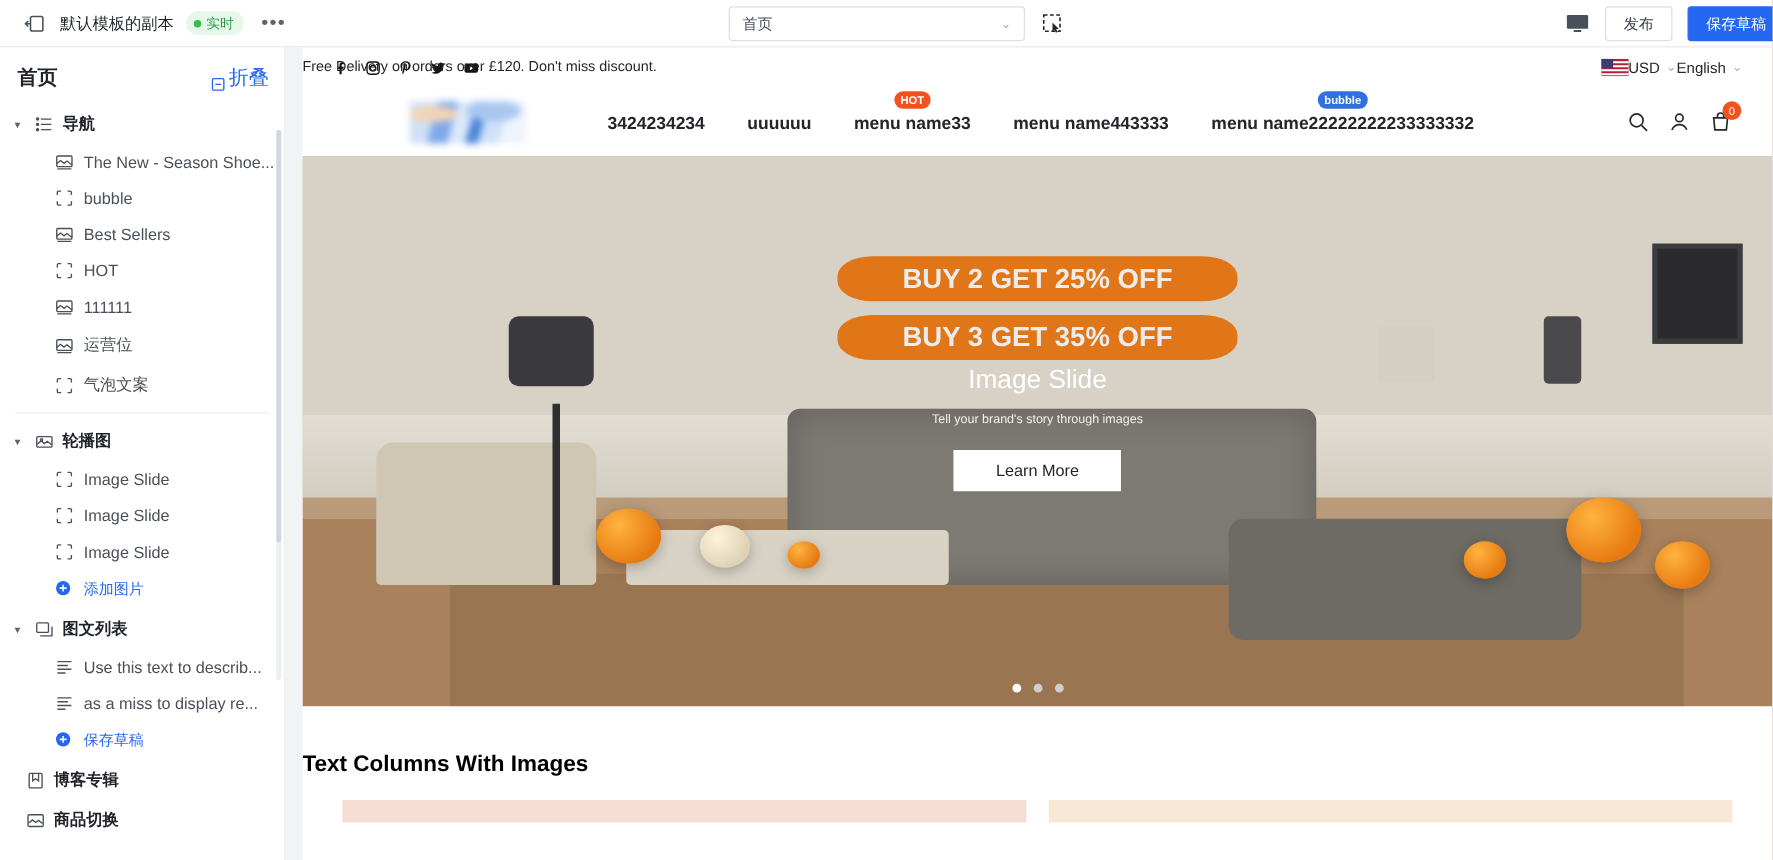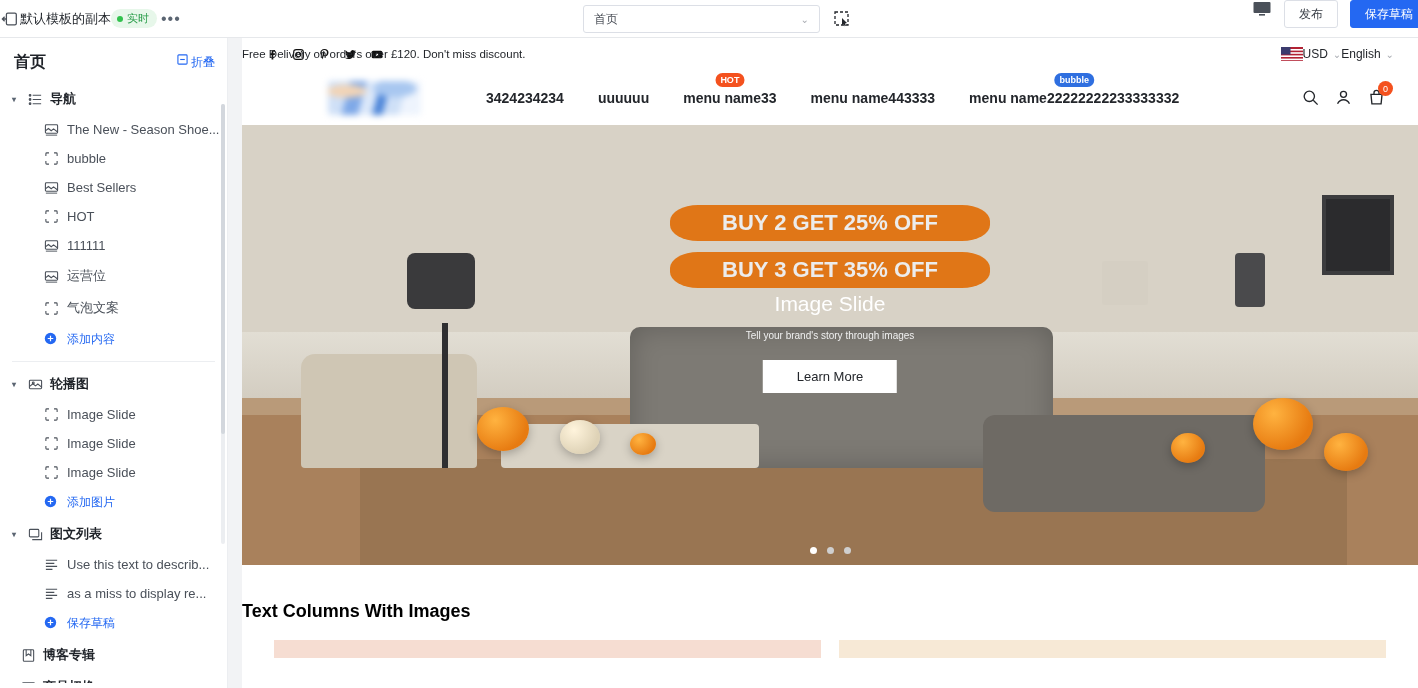--- a/index.html
+++ b/index.html
@@ -10,61 +10,61 @@
     background:#ffffff; color:#1f2329;
     font-size:13px;
   }
 
   
   .topbar {
     height:38px; width:1418px; background:#fff;
     border-bottom:1px solid #e6e8eb;
     display:flex; align-items:center; position:relative;
   }
-  .tb-left { display:flex; align-items:center; padding-left:0; }
+  .tb-left { display:flex; align-items:center; padding-left:18px; gap:10px; }
   .exit-icon { width:20px; height:20px; display:flex; align-items:center; justify-content:center; cursor:pointer; }
   .doc-title { font-size:13px; color:#1f2329; white-space:nowrap; }
   .live-badge {
     background:#e7f7ea; color:#2a9d4a; border-radius:10px;
     padding:2px 8px 2px 6px; font-size:11px; display:flex; align-items:center; gap:4px;
   }
   .live-dot { width:6px; height:6px; border-radius:50%; background:#31c24d; display:inline-block; }
   .more-dots { color:#5b6572; font-size:16px; letter-spacing:1px; padding:0 4px; cursor:pointer; line-height:10px; }
 
   .tb-center { position:absolute; left:583px; top:5px; display:flex; align-items:center; gap:12px; }
   .page-select {
     width:237px; height:28px; border:1px solid #dcdfe6; border-radius:3px;
     background:#fff; display:flex; align-items:center; justify-content:space-between;
     padding:0 10px; font-size:12px; color:#4a4f57; cursor:pointer;
   }
   .chev { color:#a8abb2; font-size:10px; }
   .select-tool { width:20px; height:20px; cursor:pointer; }
 
-  .tb-right { position:absolute; right:0; top:0; height:38px; display:flex; align-items:flex-start; gap:12px; padding-right:0; }
+  .tb-right { position:absolute; right:0; top:0; height:38px; display:flex; align-items:center; gap:12px; padding-right:0; }
   .monitor-icon { width:20px; height:18px; cursor:pointer; }
   .btn {
     height:28px; border-radius:3px; font-size:12px; padding:0 14px;
     display:flex; align-items:center; justify-content:center; cursor:pointer;
     white-space:nowrap;
   }
   .btn-outline { border:1px solid #dcdfe6; background:#fff; color:#3a3f47; }
   .btn-primary { background:#2468f2; color:#fff; border:1px solid #2468f2; margin-right:-10px; }
 
   
   .body-row { display:flex; height:650px; width:1418px; }
 
   
   .sidebar {
     width:228px; height:650px; background:#fff; position:relative;
     border-right:1px solid #eceef1; flex:0 0 228px;
     overflow:hidden;
   }
   .sb-head { display:flex; align-items:center; justify-content:space-between; padding:14px 12px 10px 14px; }
   .sb-title { font-size:16px; font-weight:bold; color:#1f2329; }
-  .sb-collapse { font-size:12px; color:#2468f2; cursor:pointer; display:flex; align-items:flex-start; gap:3px; }
+  .sb-collapse { font-size:16px; color:#2468f2; cursor:pointer; display:flex; align-items:flex-end; gap:3px; }
   .sb-scroll { height:600px; overflow:hidden; position:relative; }
 
   .grp-head {
     display:flex; align-items:center; gap:7px; padding:7px 12px 7px 12px;
     font-size:13px; font-weight:bold; color:#1f2329; cursor:pointer;
   }
   .caret { width:9px; color:#5b6572; font-size:8px; display:inline-block; }
   .ico { width:15px; height:15px; flex:0 0 15px; display:inline-block; }
 
   .leaf {
@@ -285,27 +285,20 @@
               <path d="M1.5 9.5l3.2-2.6 3 2.4 2.5-2 4.3 3.4"></path>
               <path d="M2 14h12" stroke-width="1"></path>
             </svg></span>
           <span>运营位</span>
         </div>
         <div class="leaf">
           <span class="ico"><svg width="15" height="15" viewBox="0 0 16 16" fill="none" stroke="#4a5059" stroke-width="1.15">
               <path d="M2 5.3V3a1 1 0 0 1 1-1h2.3M10.7 2H13a1 1 0 0 1 1 1v2.3M14 10.7V13a1 1 0 0 1-1 1h-2.3M5.3 14H3a1 1 0 0 1-1-1v-2.3"></path>
             </svg></span>
           <span>气泡文案</span>
-        </div>
-        <div class="leaf add">
-          <span class="ico"><svg width="13" height="13" viewBox="0 0 16 16">
-              <circle cx="8" cy="8" r="7" fill="#2468f2"></circle>
-              <path d="M8 4.6v6.8M4.6 8h6.8" stroke="#fff" stroke-width="1.5"></path>
-            </svg></span>
-          <span>添加内容</span>
         </div>
         <div class="divider"></div>
         <div class="grp-head">
           <span class="caret">▾</span>
           <span class="ico"><svg width="15" height="15" viewBox="0 0 16 16" fill="none" stroke="#4a5059" stroke-width="1.15">
               <rect x="1.5" y="3.5" width="13" height="9" rx="1"></rect>
               <path d="M1.8 10l3.4-2.8 2.8 2.3 2.5-2 3.7 3"></path>
               <circle cx="5.6" cy="6.3" r="1"></circle>
             </svg></span>
           <span>轮播图</span>

